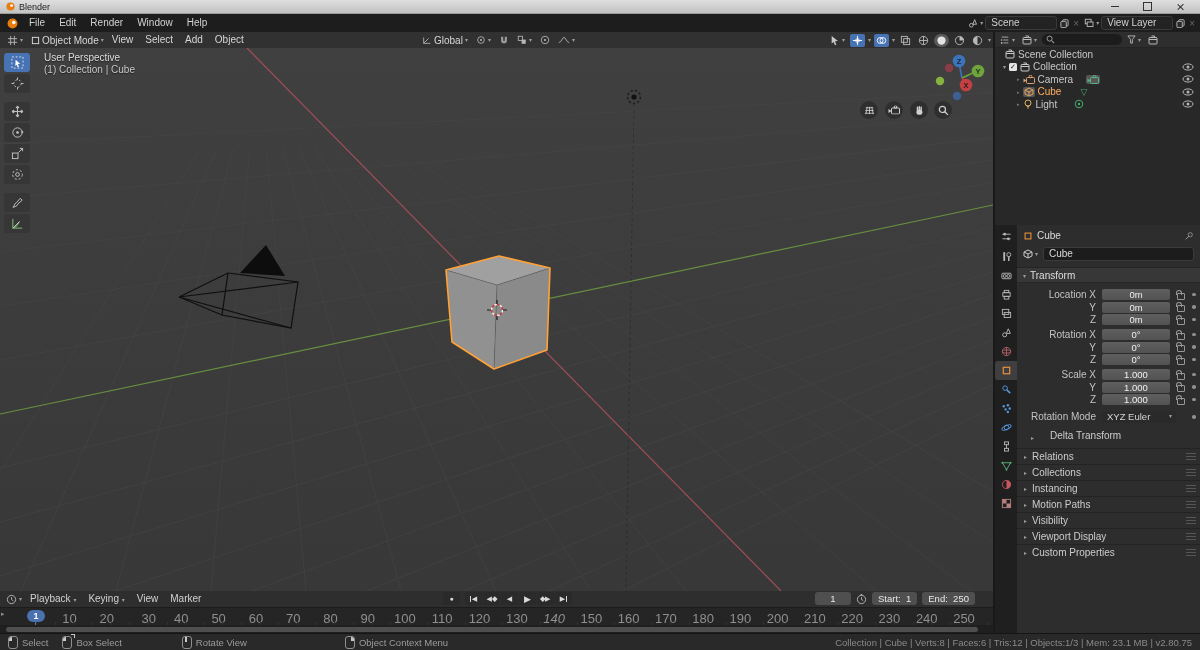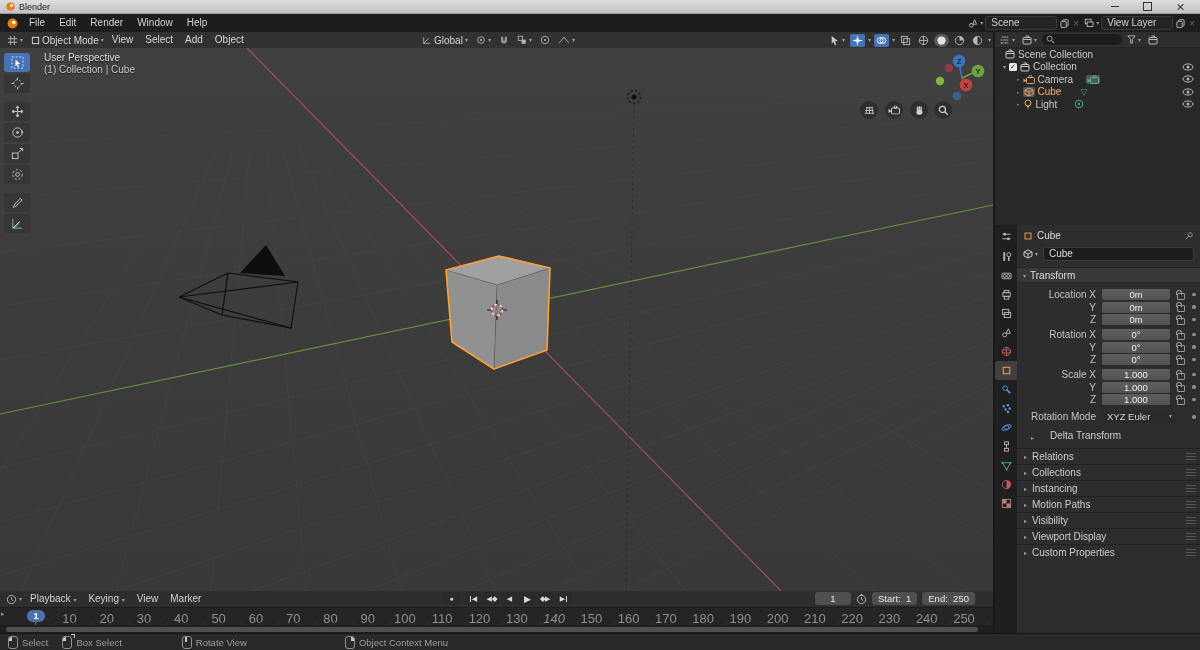--- a/index.html
+++ b/index.html
@@ -875,21 +875,21 @@
         </svg>
       <span class="pill"><span>Start:</span>&nbsp;&nbsp;<span>1</span></span>
       <span class="pill"><span>End:</span>&nbsp;&nbsp;<span>250</span></span>
     </span>
   </div>
   <div id="tl-ruler">
     <span id="curframe">1</span>
     <span id="curframe-line"></span>
   <span class="tick" style="left: 57.543px;">10</span>
       <span class="tick" style="left: 94.813px;">20</span>
-      <span class="tick" style="left: 132.083px;">30</span>
+      <span class="tick" style="left: 132.083px; text-align: right;">30</span>
       <span class="tick" style="left: 169.353px;">40</span>
       <span class="tick" style="left: 206.623px;">50</span>
       <span class="tick" style="left: 243.893px;">60</span>
       <span class="tick" style="left: 281.163px;">70</span>
       <span class="tick" style="left: 318.433px;">80</span>
       <span class="tick" style="left: 355.703px;">90</span>
       <span class="tick" style="left: 392.973px;">100</span>
       <span class="tick" style="left: 430.243px;">110</span>
       <span class="tick" style="left: 467.513px;">120</span>
       <span class="tick" style="left: 504.783px;">130</span>
@@ -930,13 +930,14 @@
         <i></i>
       </span>
     <span>Rotate View</span>
   </span>
   <span class="hint" style="margin-left:98px">
     <span class="mbtn rmb">
         <i></i>
       </span>
     <span>Object Context Menu</span>
   </span>
+  <span id="stats">Collection | Cube | Verts:8 | Faces:6 | Tris:12 | Objects:1/3 | Mem: 23.1 MB | v2.80.75</span>
 </div>
 
 </body></html>

